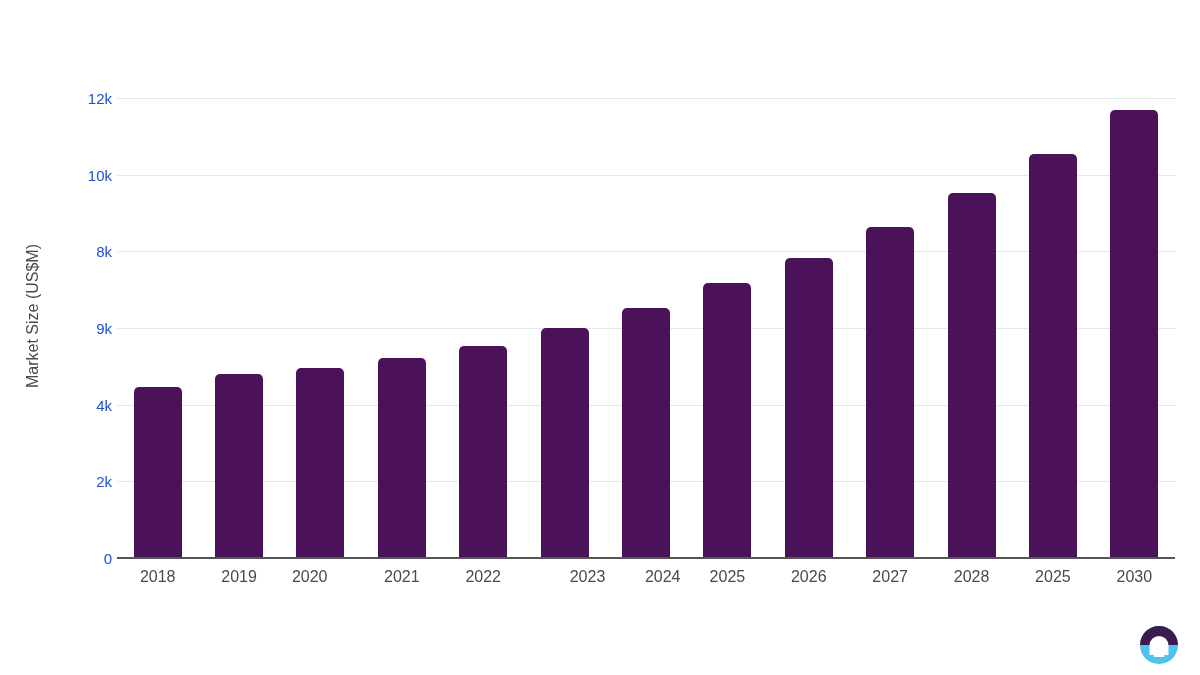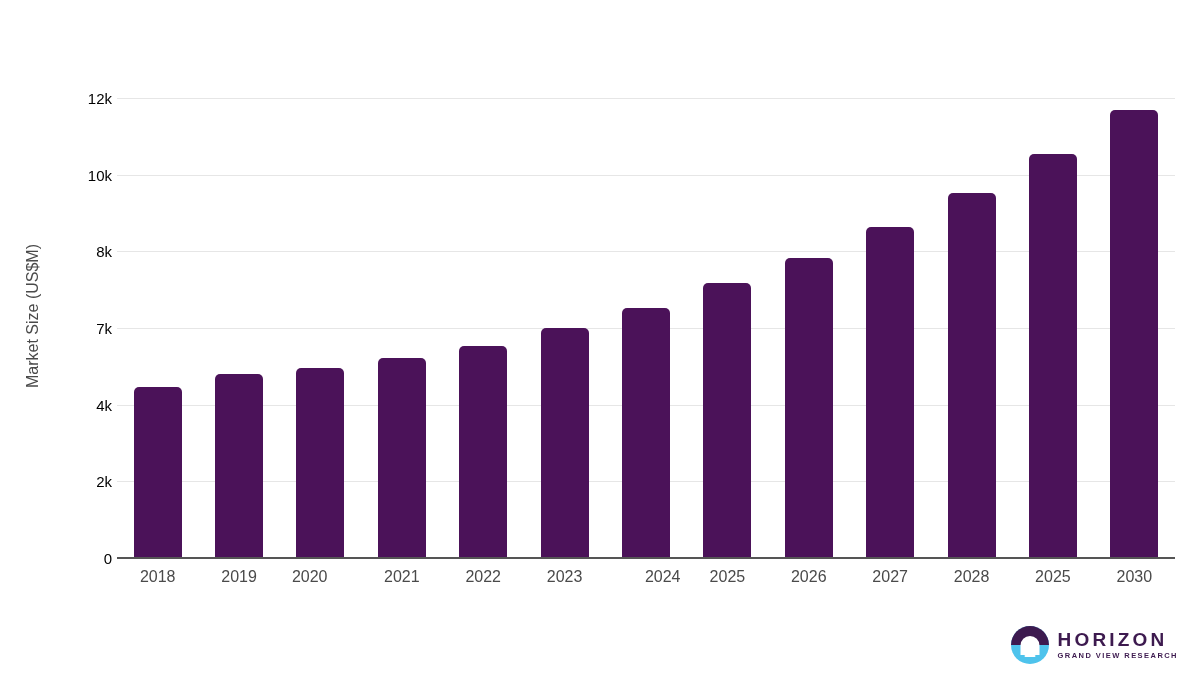--- a/index.html
+++ b/index.html
@@ -78,21 +78,21 @@
     width: 100%;
     height: 2px;
     background: #555555;
   }
   .ytick {
     position: absolute;
     right: 1063px;
     width: 70px;
     text-align: right;
     font-size: 15px;
-    color: #000000;
+    color: #1d4ed8;
     transform: translateY(-50%);
     white-space: nowrap;
   }
 
   
   .bars {
     position: absolute;
     left: 0;
     bottom: 1px;
     width: 100%;
@@ -214,21 +214,21 @@
           <div class="gridline" style="top: 306.667px;"></div>
           <div class="gridline" style="top: 230px;"></div>
           <div class="gridline" style="top: 153.333px;"></div>
           <div class="gridline" style="top: 76.6667px;"></div>
           <div class="gridline" style="top: 0px;"></div>
         </div>
       <div id="yticks">
           <div class="ytick" style="top: 460px;">0</div>
           <div class="ytick" style="top: 383.333px; text-align: right;">2k</div>
           <div class="ytick" style="top: 306.667px;">4k</div>
-          <div class="ytick" style="top: 230px;">7k</div>
+          <div class="ytick" style="top: 230px;">9k</div>
           <div class="ytick" style="top: 153.333px;">8k</div>
           <div class="ytick" style="top: 76.6667px;">10k</div>
           <div class="ytick" style="top: 0px;">12k</div>
         </div>
       <div class="bars" id="bars">
           <div class="bar-slot" style="left: 0px; width: 81.3846px;">
             <div class="bar" title="2018: 4450" style="height: 170.583px; background: rgb(75, 18, 89);"></div>
           </div>
           <div class="bar-slot" style="left: 81.3846px; width: 81.3846px;">
             <div class="bar" title="2019: 4800" style="height: 184px; background: rgb(75, 18, 89);"></div>
@@ -267,21 +267,21 @@
             <div class="bar" title="2030: 11690" style="height: 448.117px; background: rgb(75, 18, 89);"></div>
           </div>
         </div>
       <div class="axis-line"></div>
       <div id="xticks">
           <div class="xtick" style="left: 0px; width: 81.3846px;">2018</div>
           <div class="xtick" style="left: 81.3846px; width: 81.3846px;">2019</div>
           <div class="xtick" style="left: 152px; width: 81.3846px;">2020</div>
           <div class="xtick" style="left: 244.154px; width: 81.3846px;">2021</div>
           <div class="xtick" style="left: 325.538px; width: 81.3846px;">2022</div>
-          <div class="xtick" style="left: 406.923px; width: 81.3846px;">2023</div>
+          <div class="xtick" style="left: 406.923px; width: 81.3846px; text-align: right;">2023</div>
           <div class="xtick" style="left: 505px; width: 81.3846px;">2024</div>
           <div class="xtick" style="left: 569.692px; width: 81.3846px;">2025</div>
           <div class="xtick" style="left: 651.077px; width: 81.3846px; text-align: center;">2026</div>
           <div class="xtick" style="left: 732.462px; width: 81.3846px;">2027</div>
           <div class="xtick" style="left: 813.846px; width: 81.3846px;">2028</div>
           <div class="xtick" style="left: 895.231px; width: 81.3846px;">2025</div>
           <div class="xtick" style="left: 976.615px; width: 81.3846px;">2030</div>
         </div>
     </div>
 
@@ -289,20 +289,16 @@
 
   <div class="footer">
 
     <div class="logo">
       <div class="logo-mark">
         <div class="top-half"></div>
         <div class="dome"></div>
         <div class="ray ray1"></div>
         <div class="ray ray2"></div>
       </div>
-      <div class="logo-text">
-        <div class="logo-name">HORIZON</div>
-        <div class="logo-sub">GRAND VIEW RESEARCH</div>
-      </div>
     </div>
   </div>
 
 </div>
 
 </body></html>

